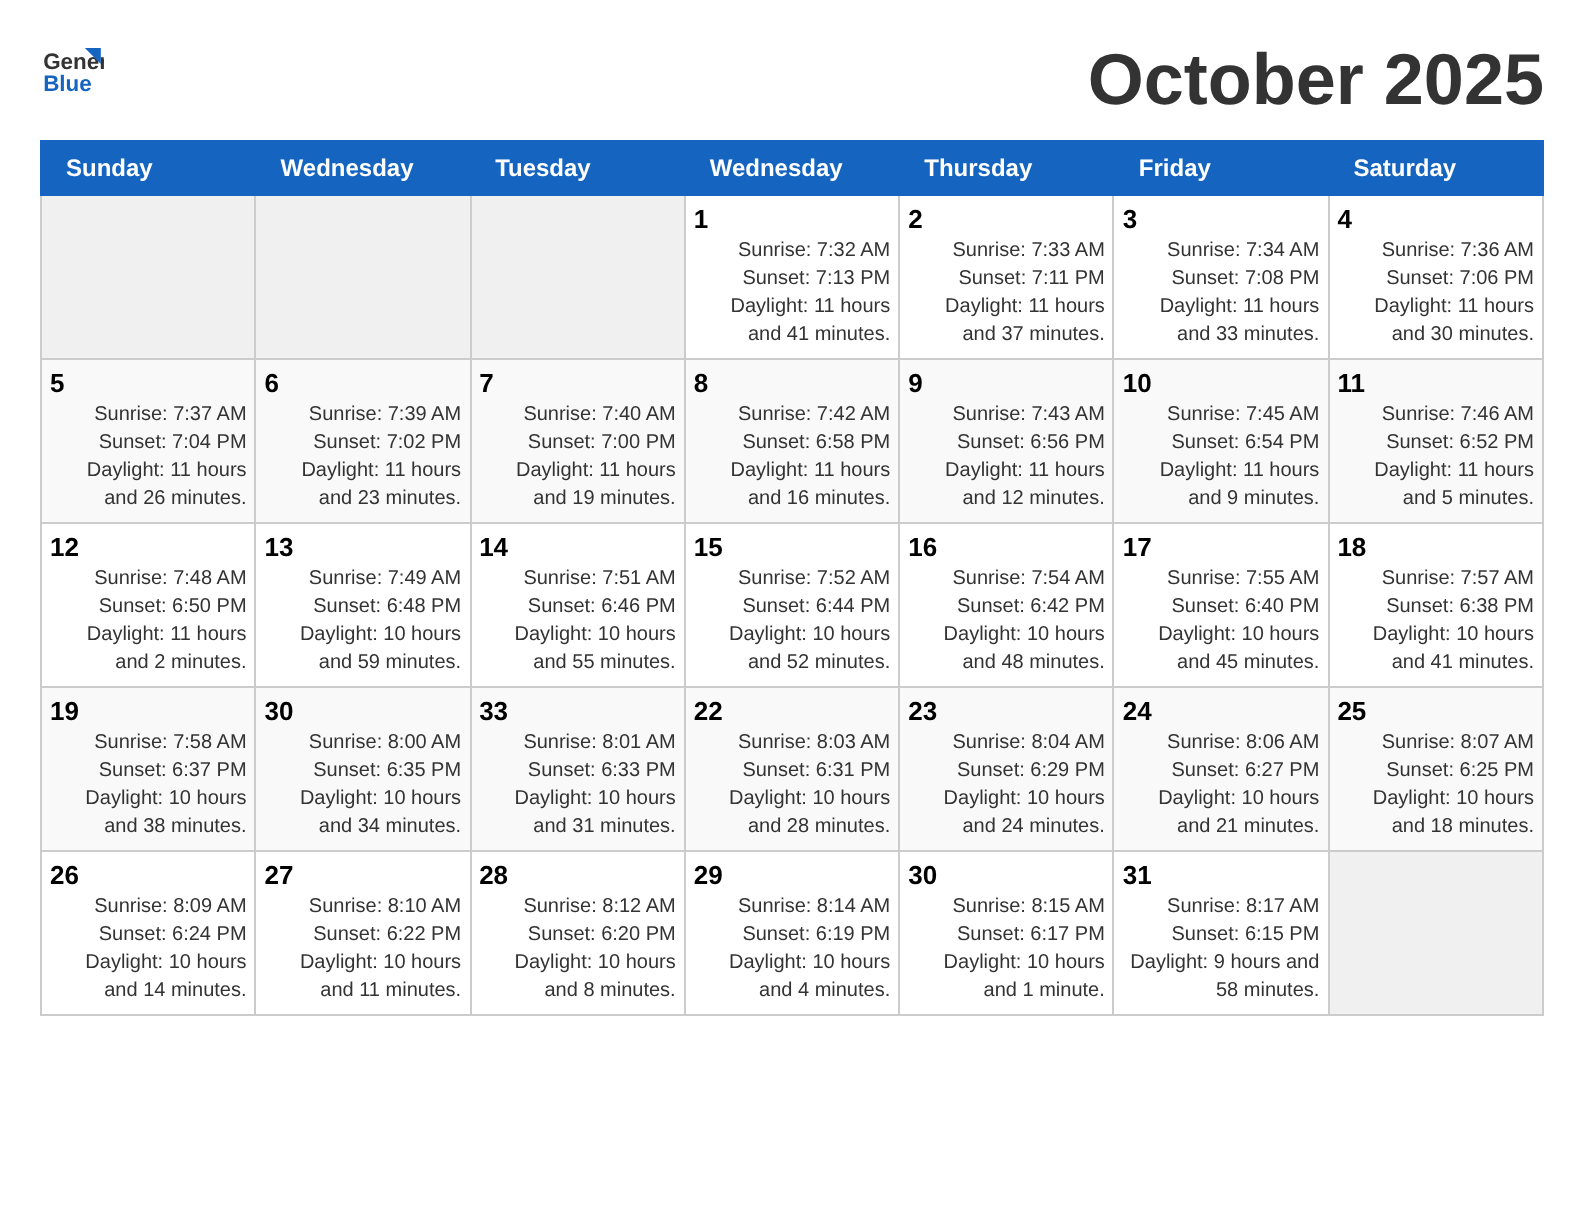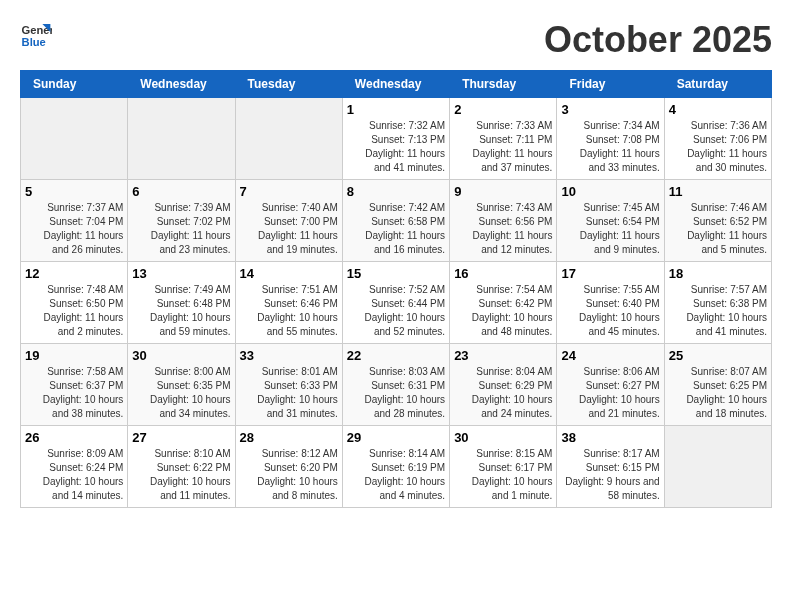--- a/index.html
+++ b/index.html
@@ -233,19 +233,19 @@
         </td>
         <td>
           <div class="day-number">29</div>
           <div class="day-info">Sunrise: 8:14 AM<br>Sunset: 6:19 PM<br>Daylight: 10 hours and 4 minutes.</div>
         </td>
         <td>
           <div class="day-number">30</div>
           <div class="day-info">Sunrise: 8:15 AM<br>Sunset: 6:17 PM<br>Daylight: 10 hours and 1 minute.</div>
         </td>
         <td>
-          <div class="day-number">38</div>
+          <div class="day-number">31</div>
           <div class="day-info">Sunrise: 8:17 AM<br>Sunset: 6:15 PM<br>Daylight: 9 hours and 58 minutes.</div>
         </td>
         <td class="empty-cell"></td>
       </tr>
     </tbody>
 </table>
 
 </body></html>

